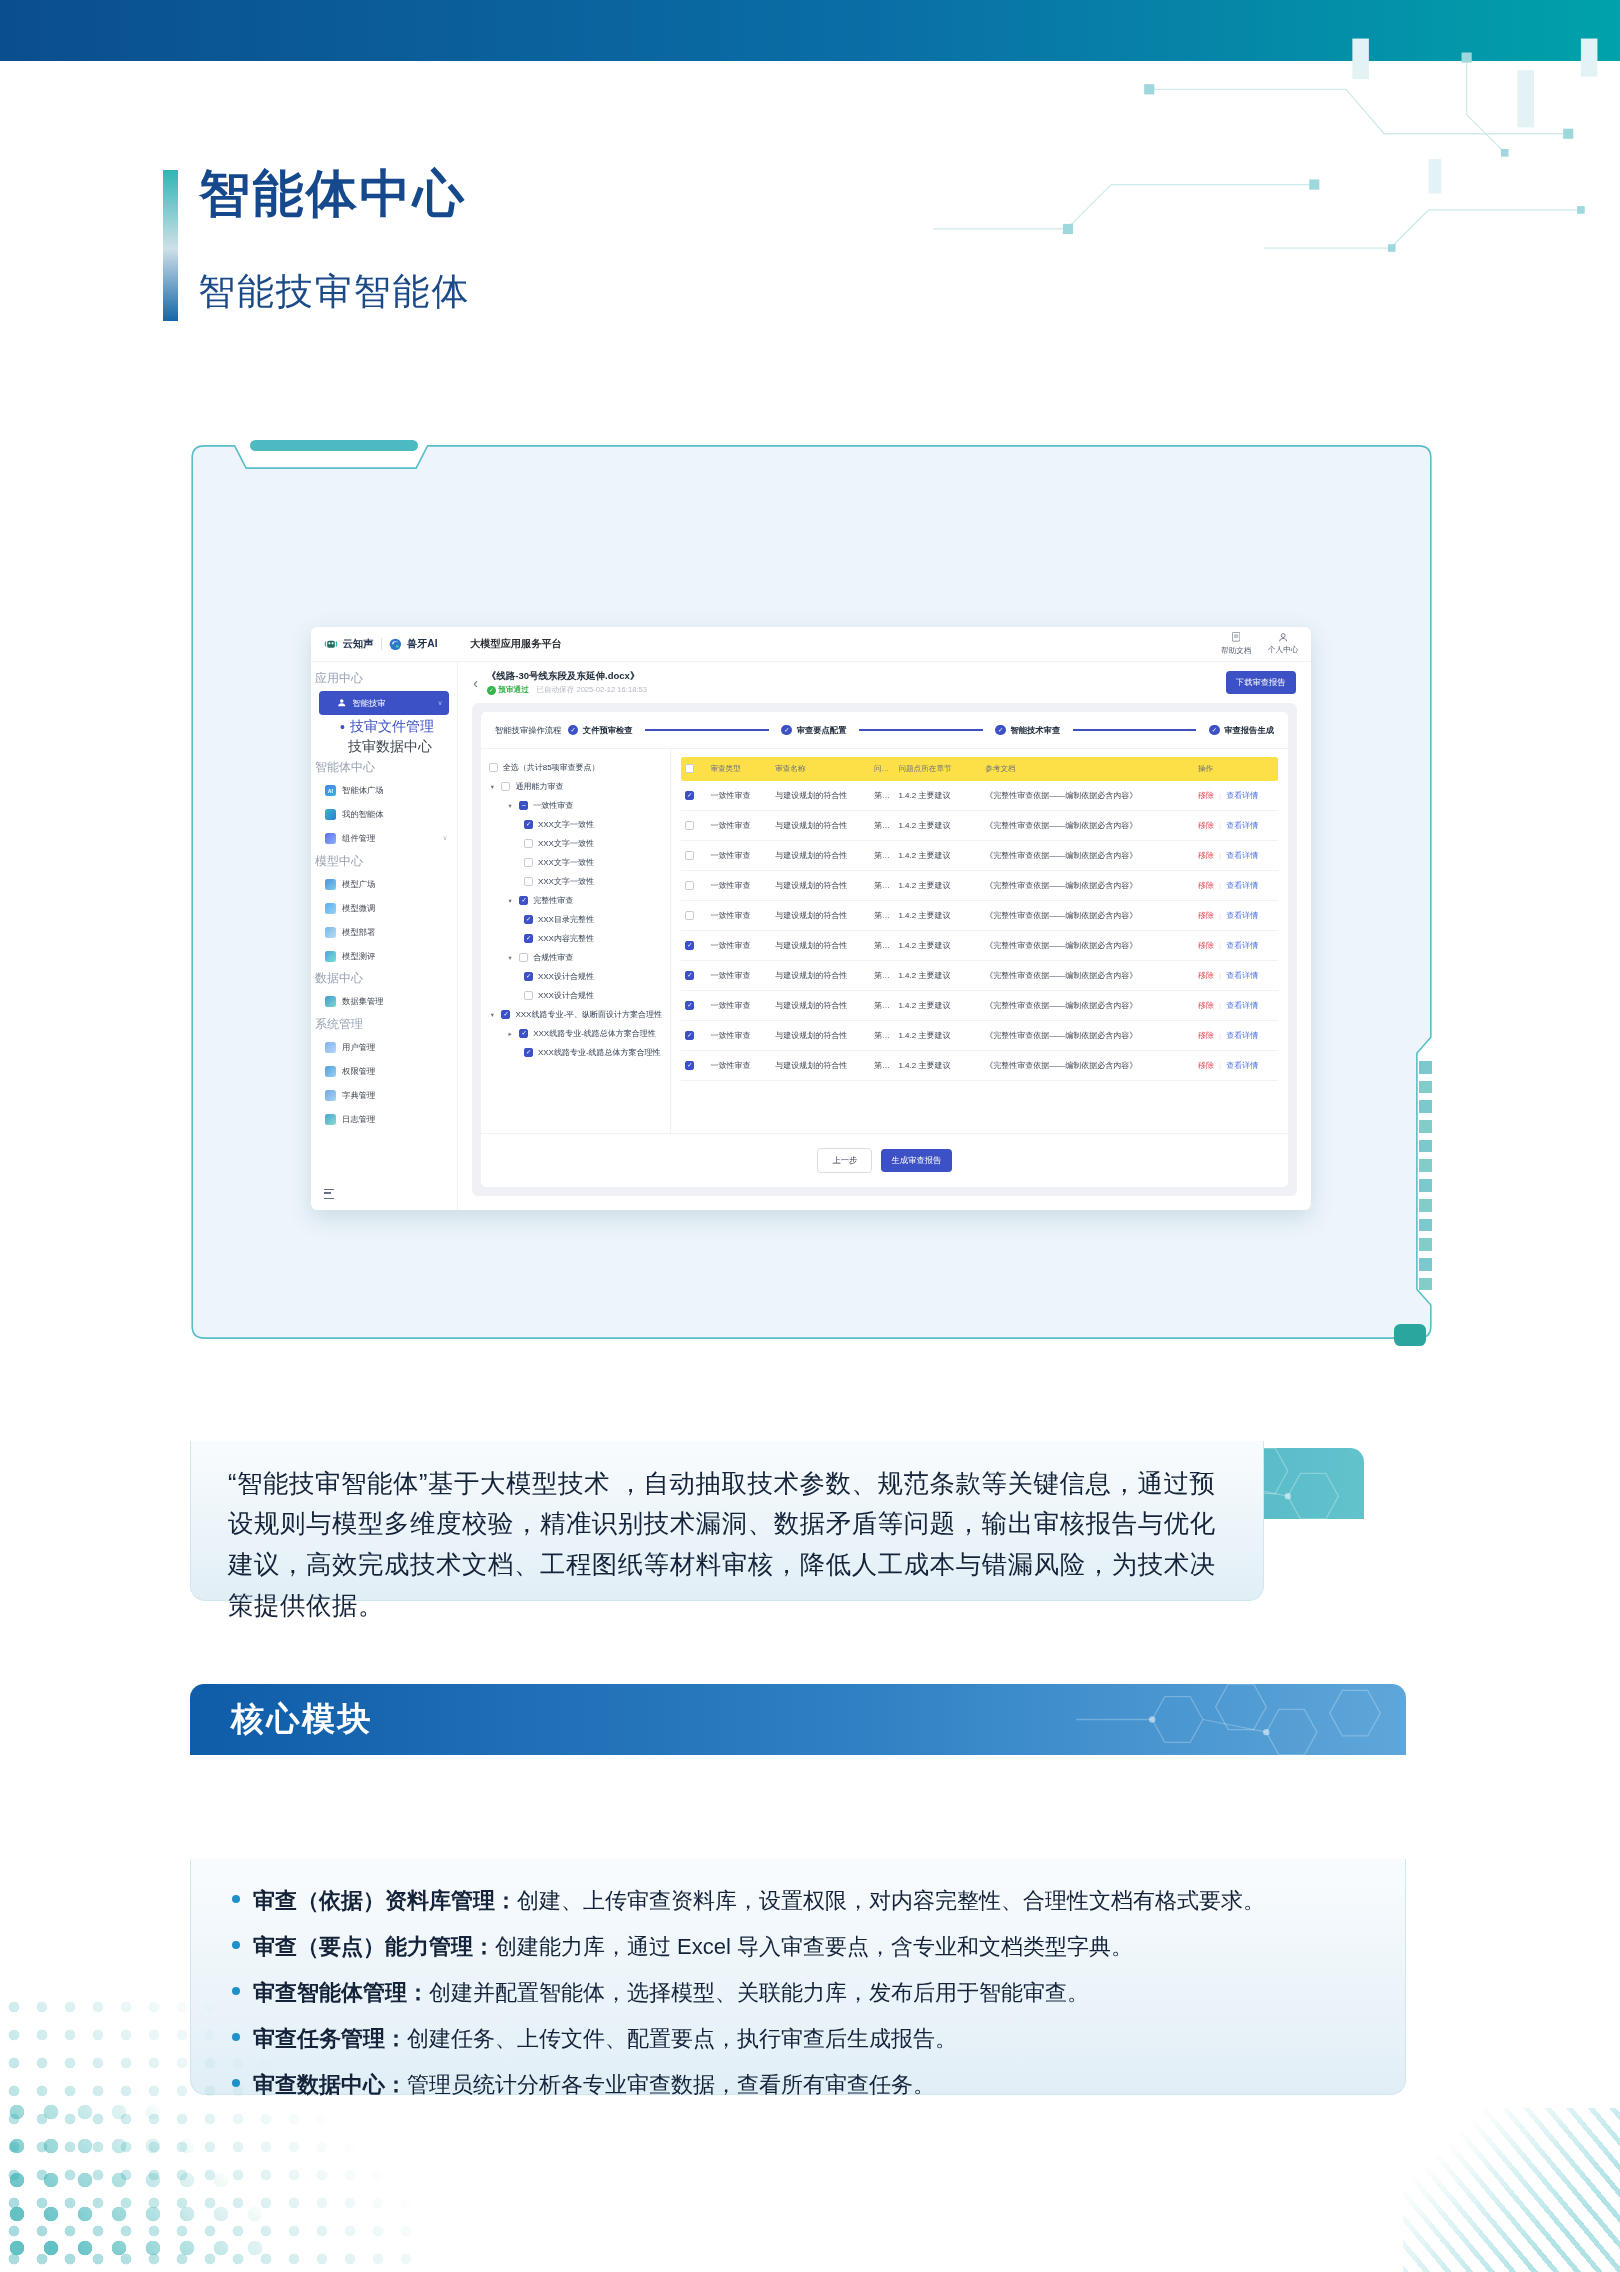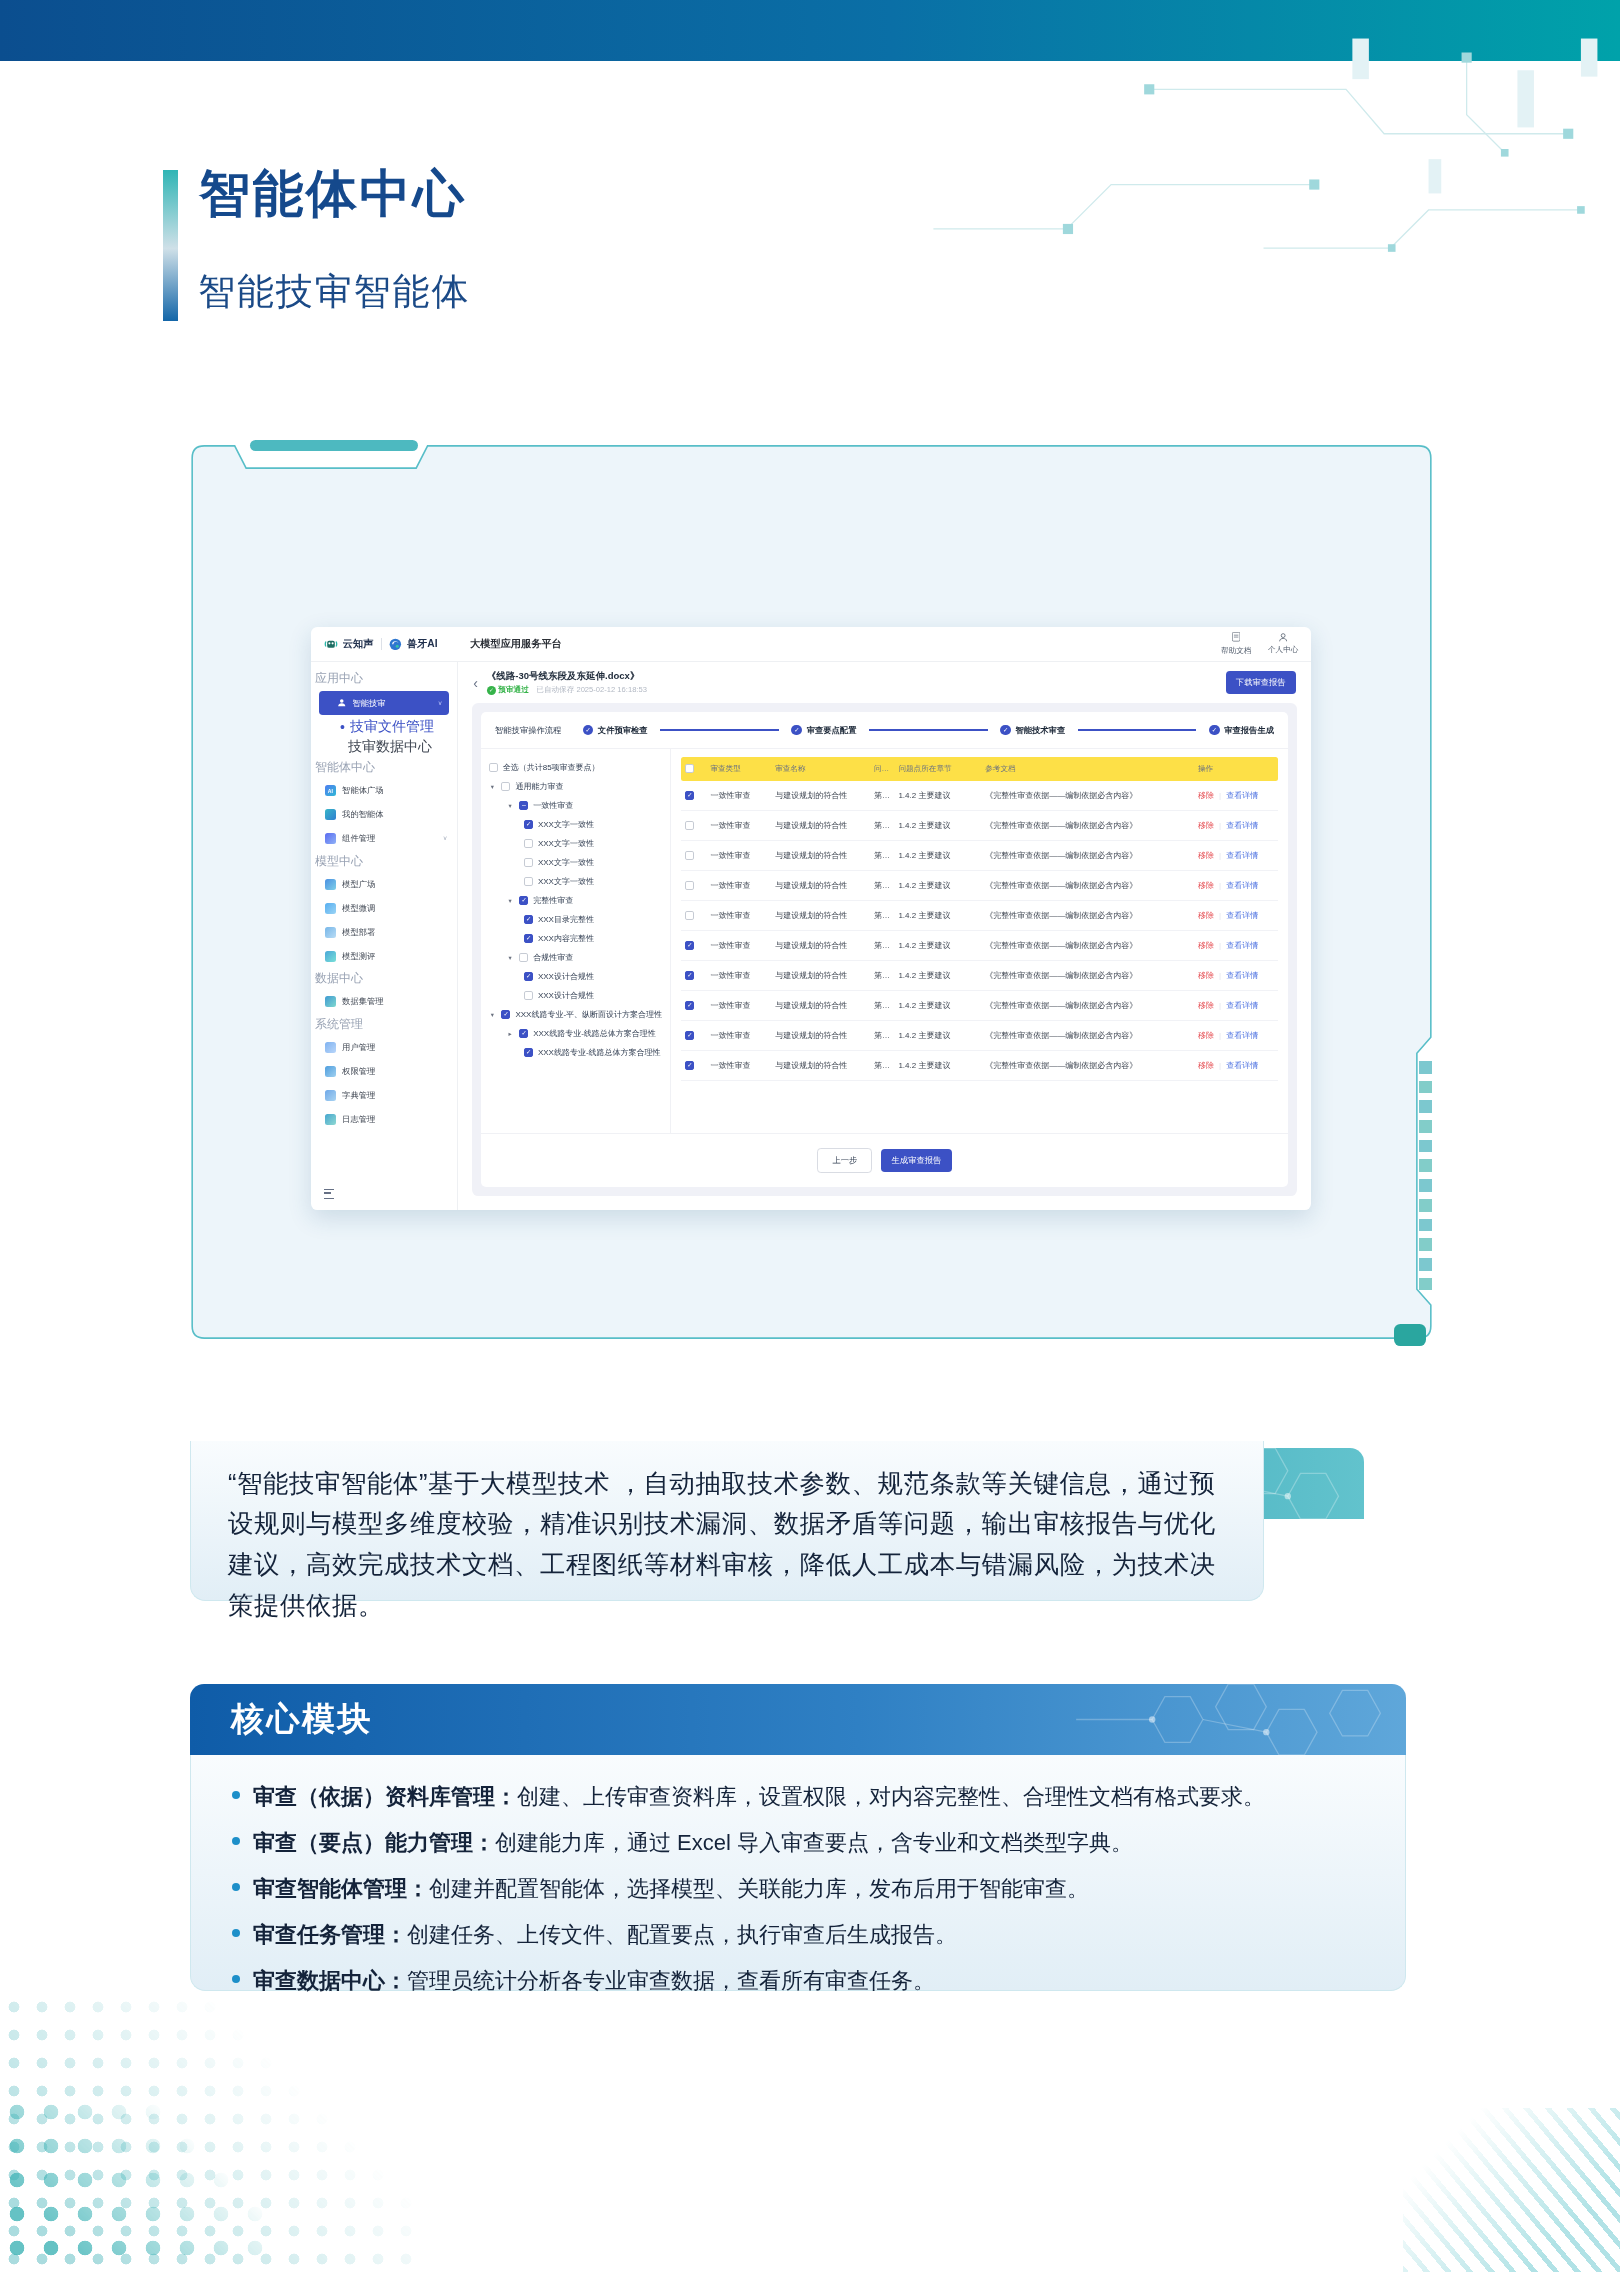--- a/index.html
+++ b/index.html
@@ -72,21 +72,21 @@
   .doc-title{font-size:9.5px;font-weight:bold;color:#1d2939;}
   .doc-sub{display:flex;align-items:center;gap:7.6px;font-size:7.6px;}
   .badge-pass{color:#36b34a;font-weight:bold;display:flex;align-items:center;gap:2.5px;}
   .badge-pass::before{content:"✓";display:inline-flex;width:9px;height:9px;border-radius:50%;background:#36b34a;color:#fff;
                       font-size:5.7px;align-items:center;justify-content:center;}
   .autosave{color:#b3b9c4;}
   .btn-primary{margin-left:auto;background:#3c51c5;color:#fff;font-size:8.3px;padding:5.7px 10.2px;border-radius:3.8px;border:none;cursor:pointer;white-space:nowrap;}
   .panel{flex:1;margin:0 14px 14px 14px;background:#f0f1f7;border-radius:6.3px;padding:9px;min-height:0;}
   .panel-card{background:#fff;border-radius:5.1px;height:100%;display:flex;flex-direction:column;box-sizing:border-box;min-height:0;}
   .stepper{height:36px;flex:0 0 36px;display:flex;align-items:center;padding:0 14px;border-bottom:0.6px solid #f0f1f5;gap:6.3px;}
-  .stepper-label{font-size:8.3px;color:#344054;margin-right:15px;white-space:nowrap;}
+  .stepper-label{font-size:8.3px;color:#344054;margin-right:0;white-space:nowrap;}
   .step{display:flex;align-items:center;gap:4.4px;white-space:nowrap;}
   .step-ic{width:10.8px;height:10.8px;border-radius:50%;background:#3c51c5;color:#fff;font-size:6.3px;display:flex;align-items:center;justify-content:center;}
   .step-tx{font-size:8.3px;font-weight:bold;color:#1d2939;}
   .step-line{flex:1;height:1.3px;background:#3c51c5;margin:0 6.3px;min-width:38px;}
   .panel-content{flex:1;display:flex;min-height:0;}
   .tree{width:190px;flex:0 0 190px;border-right:0.6px solid #f0f1f5;padding:9px 3.8px;box-sizing:border-box;overflow:hidden;}
   .tree-row{height:19px;display:flex;align-items:center;gap:5.1px;font-size:8px;color:#344054;white-space:nowrap;cursor:pointer;}
   .caret{width:7.6px;color:#6b7280;font-size:6.3px;text-align:center;flex:0 0 7.6px;}
   .cb{width:9px;height:9px;flex:0 0 9px;border:0.6px solid #c6cbd4;border-radius:1.9px;background:#fff;position:relative;box-sizing:border-box;cursor:pointer;}
   .cb.on{background:#3c51c5;border-color:#3c51c5;}
@@ -107,21 +107,21 @@
 
   
   .banner{position:absolute;height:71px;border-radius:14px 14px 0 0;display:flex;align-items:center;overflow:hidden;}
   .banner h2{margin:0;padding-left:41px;font-size:33px;color:#fff;letter-spacing:2.5px;font-weight:bold;}
   .banner.scenario{left:190px;top:1448px;width:1174px;background:linear-gradient(90deg,#1c7aa2 0%,#35a0b5 55%,#62c3cd 100%);font-style:italic;}
   .banner.modules{left:190px;top:1684px;width:1216px;background:linear-gradient(90deg,#0f5ca8 0%,#2f80c4 55%,#5fa7da 100%);}
   .banner svg{position:absolute;right:0;top:0;}
   .card{position:absolute;background:linear-gradient(180deg,#f9fcfe 0%,#e1eef6 100%);
         border:1.3px solid #cfe8ef;border-top:none;border-radius:0 0 15.2px 15.2px;box-sizing:border-box;}
   .card.scenario{left:190px;top:1441px;width:1074px;height:160px;}
-  .card.modules{left:190px;top:1755px;width:1216px;height:236px;}
+  .card.modules{left:190px;top:1859px;width:1216px;height:236px;}
   .scenario-text{padding:21.6px 37px;font-size:25.4px;line-height:1.6;color:#14233a;letter-spacing:0.6px;}
   .mod-list{list-style:none;margin:0;padding:27px 41px;}
   .mod-item{display:flex;align-items:flex-start;gap:12.7px;font-size:22px;color:#14233a;height:46px;}
   .mod-dot{width:8.3px;height:8.3px;border-radius:50%;background:#1d8fc9;margin-top:9px;flex:0 0 8.3px;}
   .mod-label{font-weight:bold;white-space:nowrap;}
 
   
   .dots1{position:absolute;left:0;top:1993px;width:419px;height:279px;opacity:.65;
          background-image:radial-gradient(#7ecace 5.1px,transparent 5.7px);background-size:28px 28px;
          -webkit-mask-image:linear-gradient(45deg,#000 15%,transparent 70%);mask-image:linear-gradient(45deg,#000 15%,transparent 70%);}

